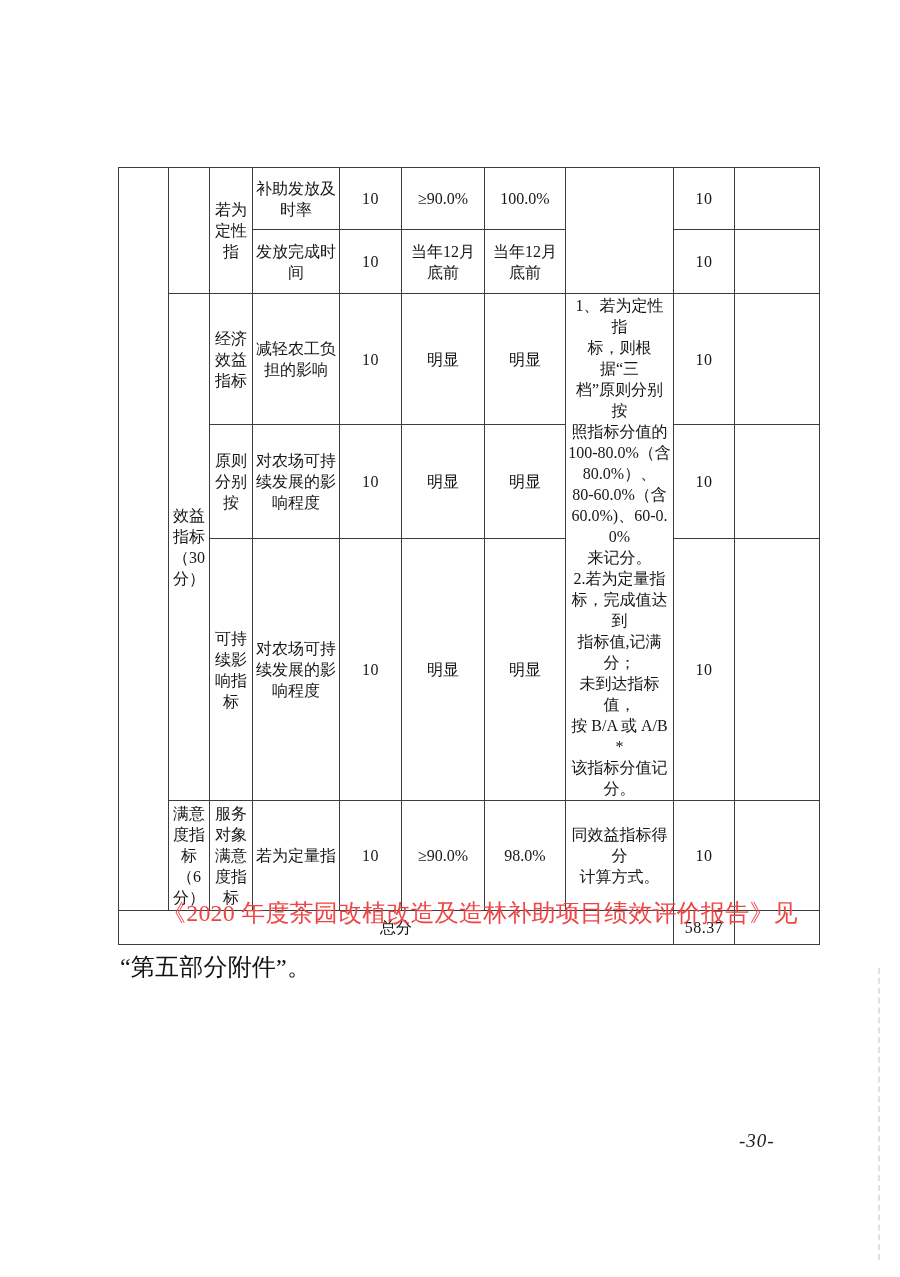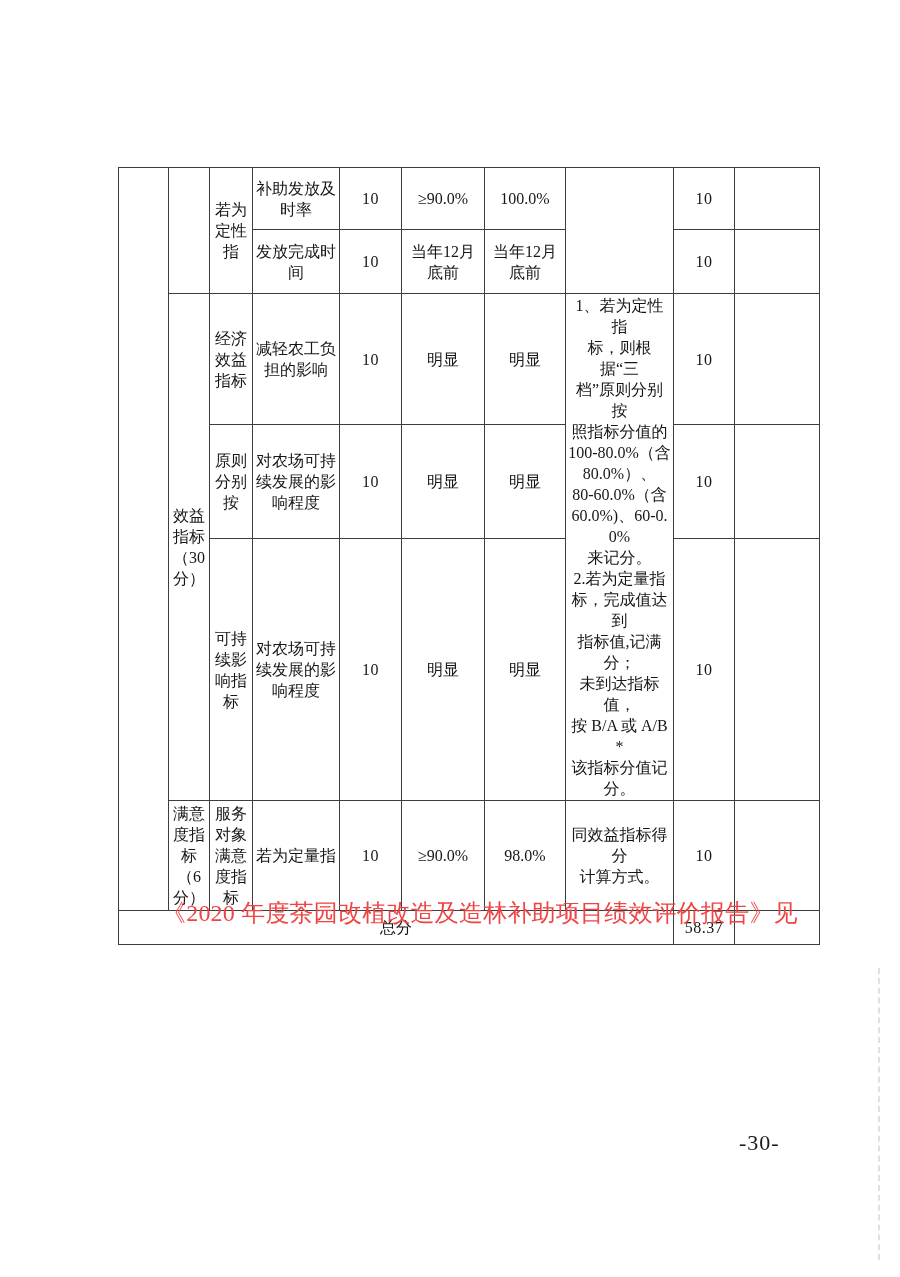--- a/index.html
+++ b/index.html
@@ -41,21 +41,21 @@
   .para-line1{
     position:absolute;left:162px;top:897px;
     font-size:24px;letter-spacing:0.2px;color:#ef4444;white-space:nowrap;
   }
   .para-line2{
     position:absolute;left:120px;top:951px;
     font-size:24px;letter-spacing:0.2px;color:#121212;white-space:nowrap;
   }
   .page-number{
     position:absolute;left:739px;top:1130px;
-    font-size:22px;letter-spacing:1px;color:#1a1a1a;
+    font-size:19px;letter-spacing:1px;color:#1a1a1a;font-style:italic;
   }
   .scan-line{
     position:absolute;left:878px;top:968px;height:292px;width:0;
     border-left:2px dashed #d9d9d6;opacity:0.8;
   }
 </style>
 </head>
 <body>
 
 <div class="page">
@@ -159,17 +159,18 @@
     </tr>
     <tr style="height:34px">
       <td colspan="8">总分</td>
       <td class="num">58.37</td>
       <td></td>
     </tr>
   </tbody>
     </table>
 
   <div class="para-line1">《2020 年度茶园改植改造及造林补助项目绩效评价报告》见</div>
+  <div class="para-line2">“第五部分附件”。</div>
 
   <div class="page-number">-30-</div>
   <div class="scan-line"></div>
 
 </div>
 
 </body></html>

